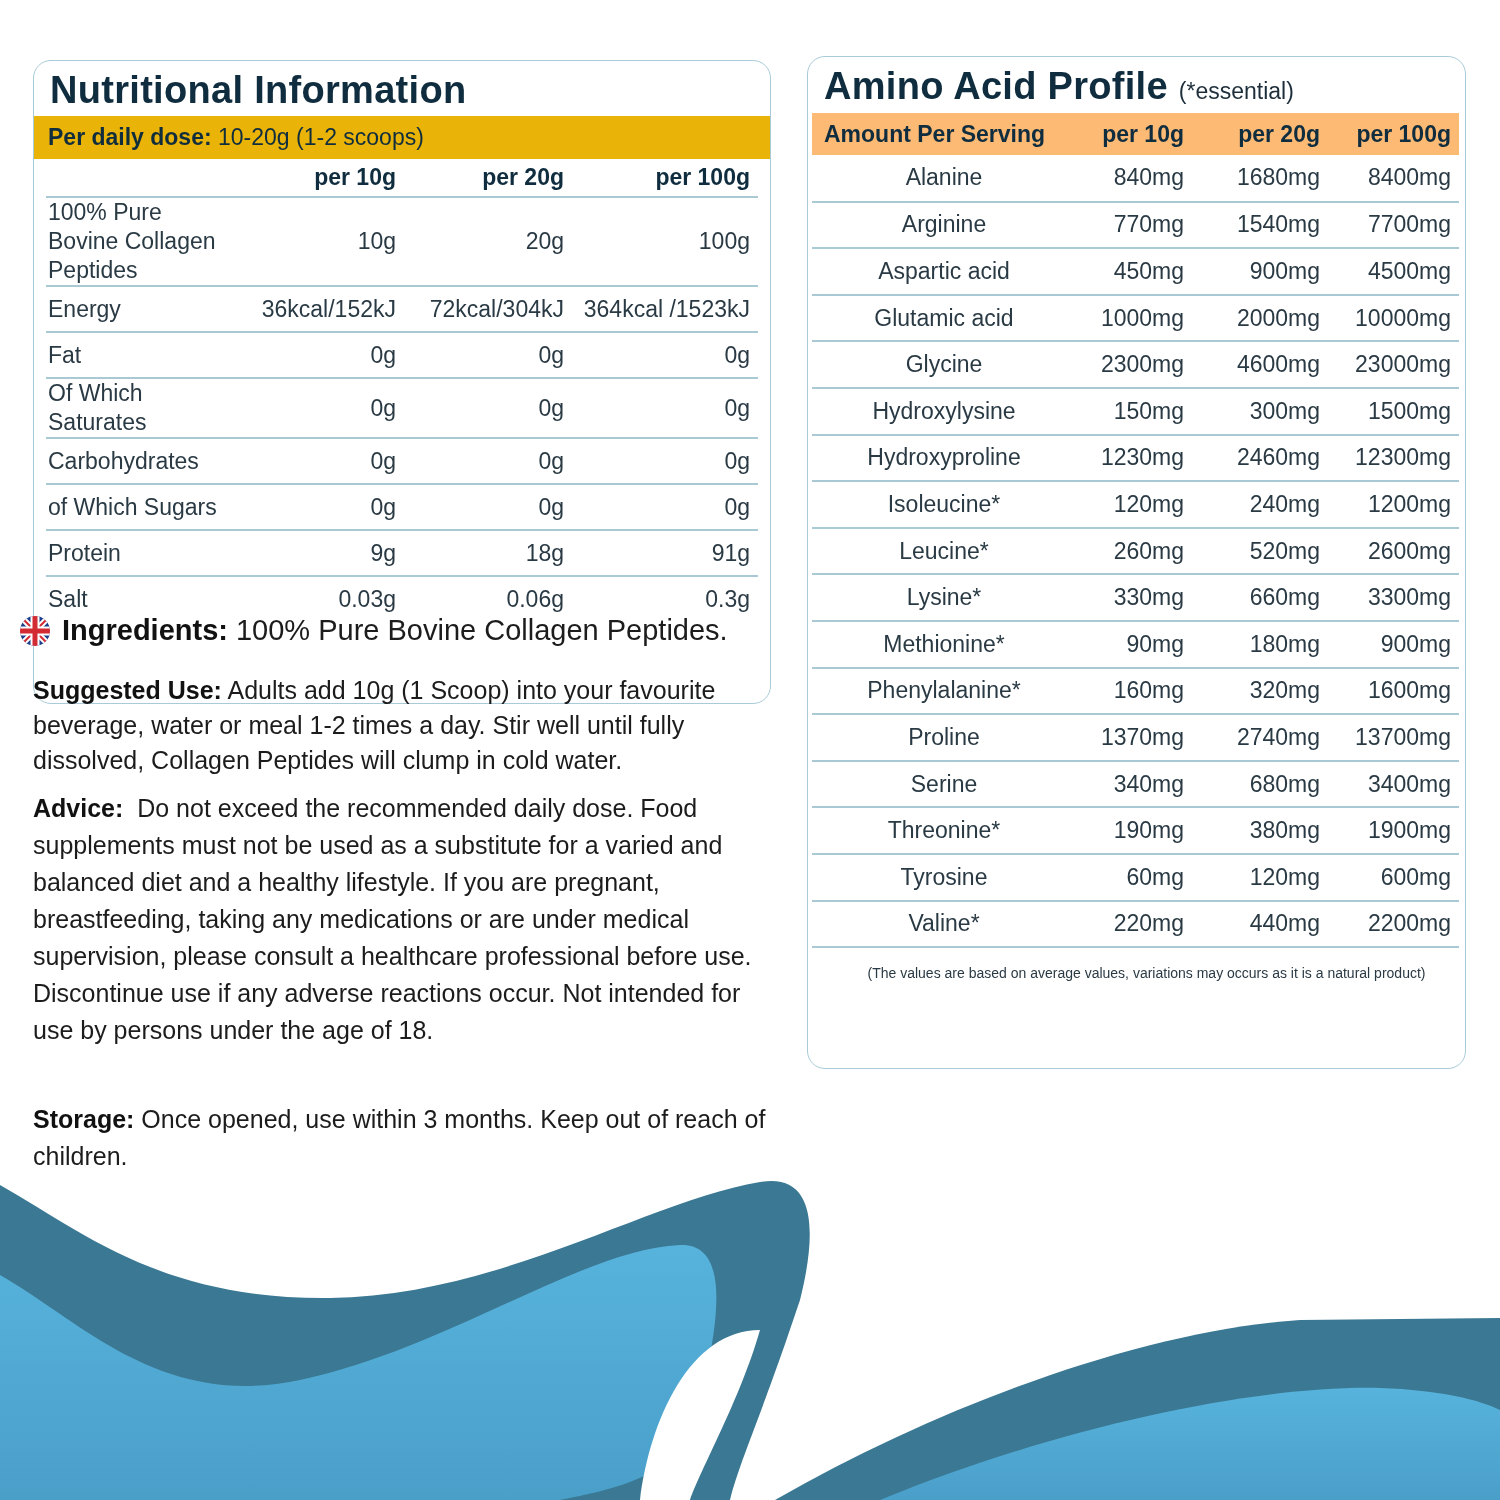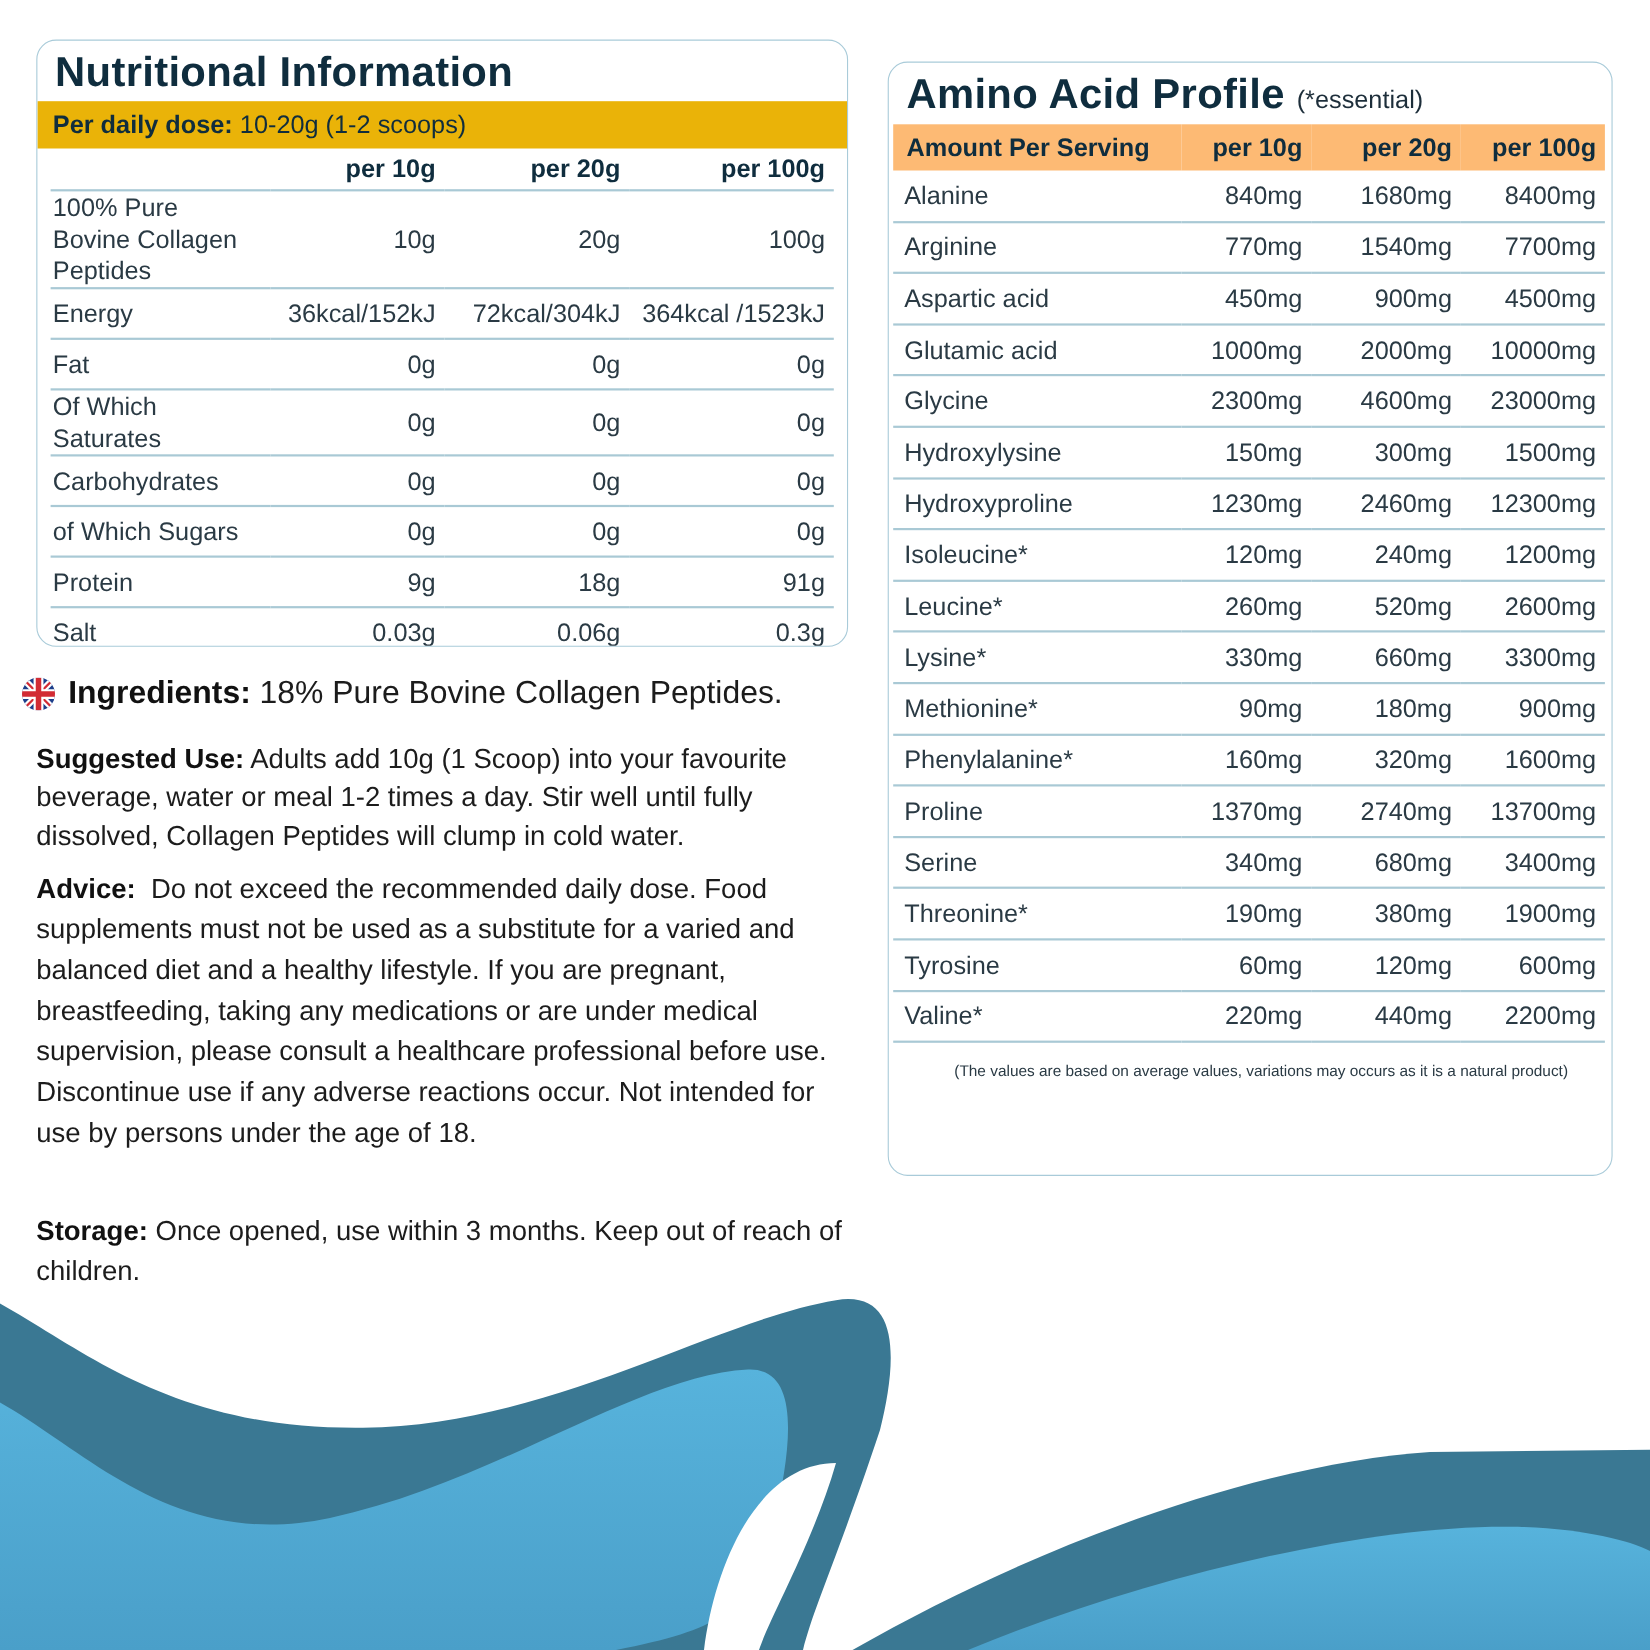--- a/index.html
+++ b/index.html
@@ -4,21 +4,21 @@
 <style>
   * { box-sizing: border-box; margin: 0; padding: 0; }
   html, body { width: 1500px; height: 1500px; background: #ffffff; overflow: hidden; }
   body { position: relative; font-family: "Liberation Sans", sans-serif; color: #1d2e3a; }
 
   .waves { position: absolute; left: 0; top: 0; width: 1500px; height: 1500px; z-index: 0; }
 
   .panel {
     position: absolute; border: 1.5px solid #a9cbd9; border-radius: 18px; background: #fff; z-index: 1; overflow: hidden;
   }
-  .nutri { left: 33px; top: 36px; width: 738px; height: 552px; }
+  .nutri { left: 33px; top: 60px; width: 738px; height: 644px; }
   .amino { left: 807px; top: 56px; width: 659px; height: 1013px; }
 
   .panel-title { font-weight: bold; color: #0f2d3e; }
   .nutri .panel-title { font-size: 38px; padding: 8px 0 0 16px; height: 55px; letter-spacing: 0.3px; }
   .amino .panel-title { font-size: 38px; padding: 8px 0 0 16px; height: 56px; letter-spacing: 0.3px; }
   .amino .panel-title .sub { font-size: 23px; font-weight: normal; color: #1d2e3a; letter-spacing: 0; }
 
   .band { background: #eab308; color: #102d3d; font-size: 23px; }
   .nutri .band { height: 43px; padding: 8px 0 0 14px; }
   .band b { font-weight: bold; }
@@ -29,21 +29,21 @@
   .nutri th { font-weight: bold; color: #0f2d3e; text-align: right; height: 38px; padding-right: 8px; }
   .nutri td { height: 46px; text-align: right; padding-right: 8px; }
   .nutri td.lbl { text-align: left; padding-left: 2px; line-height: 29px; }
   .nutri tr:last-child td { border-bottom: none; }
   .nutri tr.multi td { height: 68px; }
 
   .amino table { width: 647px; margin-left: 4px; }
   .amino thead th { background: #fdba74; font-size: 23px; font-weight: bold; color: #0f2d3e; height: 42px; text-align: right; padding-right: 8px; }
   .amino thead th.lbl { text-align: left; padding-left: 12px; }
   .amino tbody td { font-size: 23px; color: #2a3a44; height: 46.6px; text-align: right; padding-right: 8px; border-bottom: 2px solid #a9c9d5; }
-  .amino tbody td.lbl { text-align: left; padding-left: 10px; }
+  .amino tbody td.lbl { text-align: center; padding-left: 10px; }
   .amino .foot { text-align: center; font-size: 14px; color: #2a3a44; line-height: 26px; padding-top: 12px; margin-left: 20px; }
 
   .text-block { position: absolute; left: 33px; z-index: 1; font-size: 25px; line-height: 36.5px; color: #1c1c1c; width: 740px; }
   .text-block b { font-weight: bold; color: #111; }
   .ingredients { position: absolute; left: 20px; top: 614px; z-index: 1; font-size: 29px; color: #1c1c1c; display: flex; align-items: center; white-space: nowrap; }
   .ingredients b { font-weight: bold; color: #111; margin-right: 8px; }
   .flag { width: 30px; height: 30px; margin-right: 12px; border-radius: 50%; overflow: hidden; display: inline-block; }
   .suggested { top: 673px; line-height: 35px; }
   .advice { top: 790px; line-height: 37px; }
   .storage { top: 1101px; line-height: 37px; }
@@ -137,21 +137,21 @@
   <span class="flag">
     <svg width="30" height="30" viewBox="0 0 30 30">
       <rect width="30" height="30" fill="#1d3e8a"></rect>
       <path d="M0,0 L30,30 M30,0 L0,30" stroke="#fff" stroke-width="6"></path>
       <path d="M0,0 L30,30 M30,0 L0,30" stroke="#d22b34" stroke-width="2"></path>
       <path d="M15,0 V30 M0,15 H30" stroke="#fff" stroke-width="9"></path>
       <path d="M15,0 V30 M0,15 H30" stroke="#d22b34" stroke-width="5"></path>
     </svg>
   </span>
   <b>Ingredients:</b>
-  <span>18% Pure Bovine Collagen Peptides.</span>
+  <span>100% Pure Bovine Collagen Peptides.</span>
 </div>
 
 <div class="text-block suggested">
   <b>Suggested Use:</b>
   <span>Adults add 10g (1 Scoop) into your favourite beverage, water or meal 1-2 times a day. Stir well until fully dissolved, Collagen Peptides will clump in cold water.</span>
 </div>
 
 <div class="text-block advice">
   <b>Advice:</b>&nbsp;
   <span>Do not exceed the recommended daily dose. Food supplements must not be used as a substitute for a varied and balanced diet and a healthy lifestyle. If you are pregnant, breastfeeding, taking any medications or are under medical supervision, please consult a healthcare professional before use. Discontinue use if any adverse reactions occur. Not intended for use by persons under the age of 18.</span>

